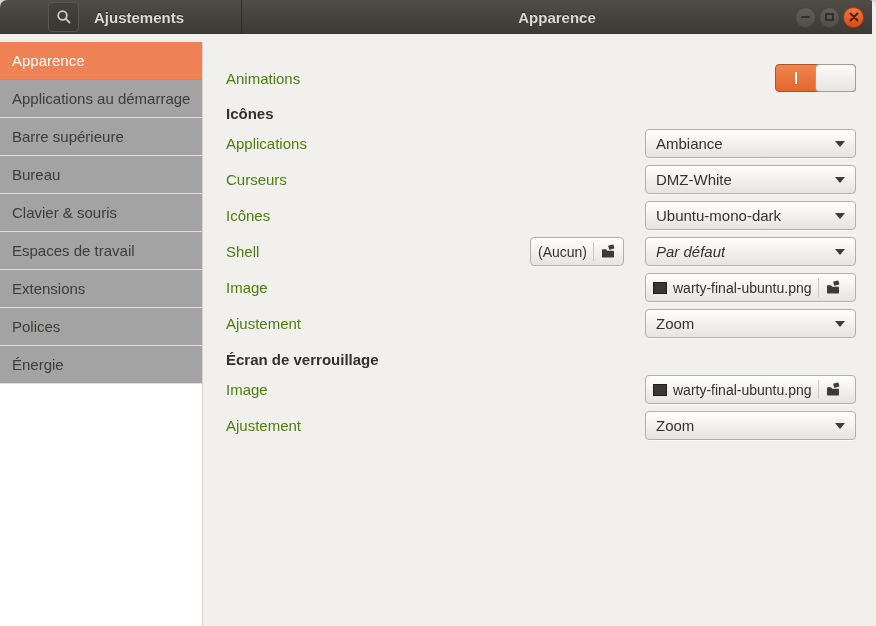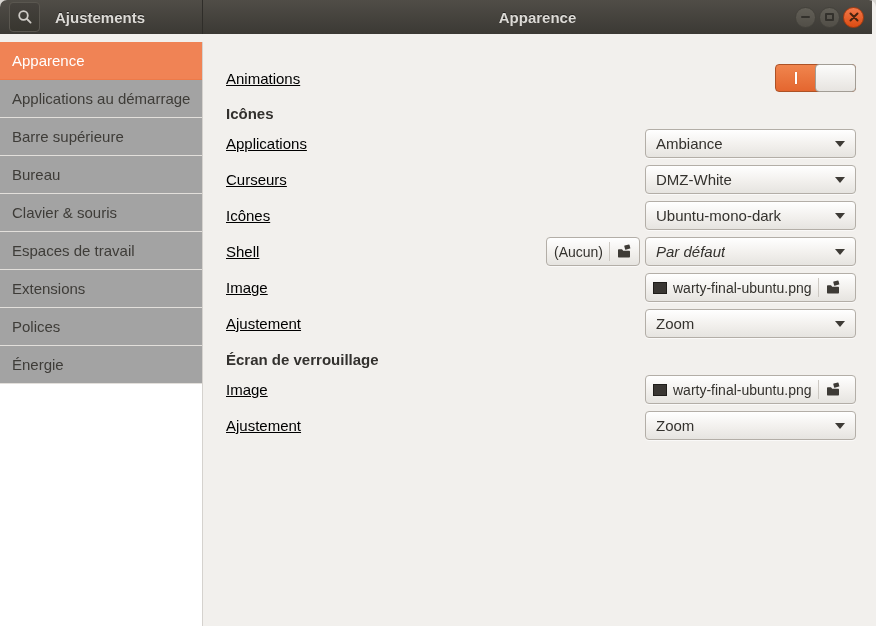--- a/index.html
+++ b/index.html
@@ -9,20 +9,21 @@
   .window {
     position:relative; width:876px; height:626px;
     border-radius:7px 7px 0 0; overflow:hidden; background:#f2f0ed;
   }
 
   
   .headerbar {
     position:absolute; top:0; left:0; right:4px; height:34px;
     display:flex;
     background:linear-gradient(to bottom,#504d47,#3b3934);
+    padding-left:39px;
   }
   .hb-left {
     width:203px; flex:0 0 203px; display:flex; align-items:center;
     border-right:1px solid #2f2d29;
   }
   .search-btn {
     width:31px; height:30px; margin-left:9px;
     background:linear-gradient(to bottom,#45423d,#38362f);
     border:1px solid #5a5750; border-radius:4px;
     display:flex; align-items:center; justify-content:center; cursor:pointer;
@@ -71,26 +72,26 @@
   
   .main {
     position:absolute; top:42px; left:204px; right:0; bottom:0;
     background:#f2f0ed; padding:22px 20px 0 22px; overflow:hidden;
   }
   .row {
     display:flex; align-items:center; justify-content:space-between;
     height:29px; margin-bottom:7px;
   }
   .row.anim { height:28px; margin-bottom:0; }
-  .lbl { font-size:15px; color:#000000;text-decoration:underline; }
+  .lbl { font-size:15px; color:#4d7c0f; }
   .section-title {
     font-size:15px; font-weight:bold; color:#33312e;
     margin:13px 0 7px 0;
   }
-  .ctrl-group { display:flex; gap:5px; }
+  .ctrl-group { display:flex; gap:21px; }
 
   
   .switch {
     position:relative; width:81px; height:28px; border-radius:4px;
     border:1px solid #ad5226;
     background:linear-gradient(to bottom,#f0854e,#e4662f);
     cursor:pointer;
   }
   .switch-i {
     position:absolute; left:19px; top:7px; width:2px; height:12px;

